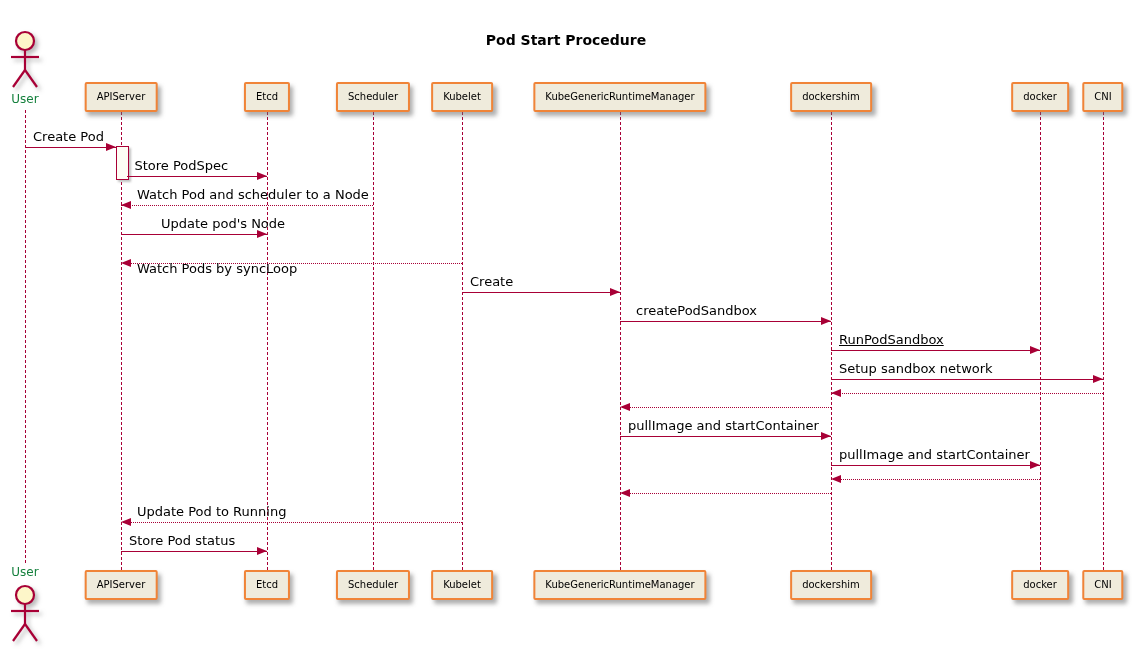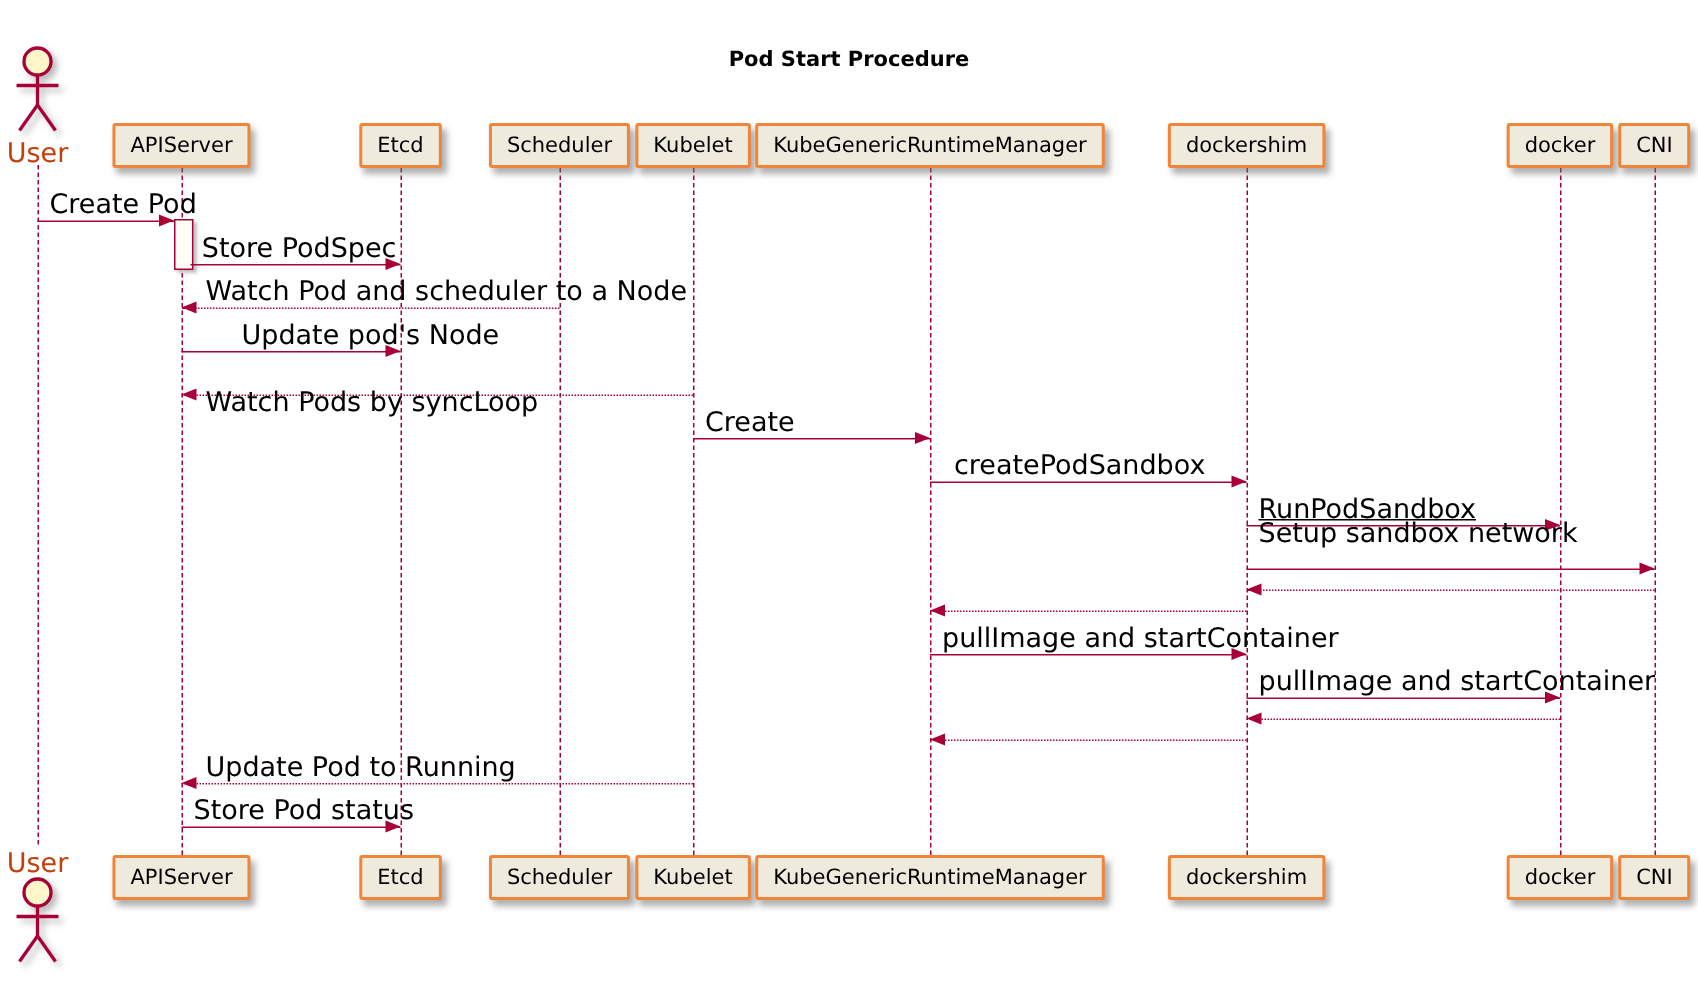--- a/index.html
+++ b/index.html
@@ -19,21 +19,21 @@
     border-left:1px dashed #A80036;
   }
   .pbox{
     position:absolute;
     transform:translateX(-50%);
     background:#EFEBDC;
     border:2px solid #F08438;
     border-radius:2px;
     box-shadow:3px 4px 4px rgba(110,110,110,0.55);
     padding:5px 10px;
-    font-size:14px;color:#000;
+    font-size:10px;color:#000;
     white-space:nowrap;
     line-height:16px;
   }
   .activation{
     position:absolute;
     background:#FDFDF4;
     border:1px solid #A80036;
     box-shadow:2px 2px 2px rgba(120,120,120,0.45);
   }
   .arrow-line{
@@ -43,27 +43,27 @@
   .arrow-line.dashed{border-top:1.5px dotted #A80036;}
   .arrow-head{
     position:absolute;width:0;height:0;
     border-top:4.5px solid transparent;
     border-bottom:4.5px solid transparent;
   }
   .arrow-head.right{border-left:10px solid #A80036;}
   .arrow-head.left{border-right:10px solid #A80036;}
   .msg-label{
     position:absolute;
-    font-size:18px;color:#000;
+    font-size:13px;color:#000;
     white-space:nowrap;line-height:16px;
   }
   .actor-label{
     position:absolute;
     transform:translateX(-50%);
-    font-size:18px;color:#c2410c;white-space:nowrap;
+    font-size:12px;color:#15803d;white-space:nowrap;
   }
   .actor-svg{
     position:absolute;
     filter:drop-shadow(3px 3px 2px rgba(120,120,120,0.5));
   }
 </style>
 </head>
 <body>
 
 <div id="canvas">
@@ -97,21 +97,21 @@
     <div class="arrow-head right" style="top: 288px; left: 610px;"></div>
     <div class="msg-label" style="left: 470px; top: 274px;">Create</div>
     <div class="arrow-line solid" style="left: 620px; top: 321px; width: 211px;"></div>
     <div class="arrow-head right" style="top: 317px; left: 821px;"></div>
     <div class="msg-label" style="left: 636px; top: 303px;">createPodSandbox</div>
     <div class="arrow-line solid" style="left: 831px; top: 350px; width: 209px;"></div>
     <div class="arrow-head right" style="top: 346px; left: 1030px;"></div>
     <div class="msg-label" style="left: 839px; top: 332px; text-decoration: underline;">RunPodSandbox</div>
     <div class="arrow-line solid" style="left: 831px; top: 379px; width: 272px;"></div>
     <div class="arrow-head right" style="top: 375px; left: 1093px;"></div>
-    <div class="msg-label" style="left: 839px; top: 348px;">Setup sandbox network</div>
+    <div class="msg-label" style="left: 839px; top: 361px;">Setup sandbox network</div>
     <div class="arrow-line dashed" style="left: 831px; top: 393px; width: 272px;"></div>
     <div class="arrow-head left" style="top: 389px; left: 831px;"></div>
     <div class="arrow-line dashed" style="left: 620px; top: 407px; width: 211px;"></div>
     <div class="arrow-head left" style="top: 403px; left: 620px;"></div>
     <div class="arrow-line solid" style="left: 620px; top: 436px; width: 211px;"></div>
     <div class="arrow-head right" style="top: 432px; left: 821px;"></div>
     <div class="msg-label" style="left: 628px; top: 418px;">pullImage and startContainer</div>
     <div class="arrow-line solid" style="left: 831px; top: 465px; width: 209px;"></div>
     <div class="arrow-head right" style="top: 461px; left: 1030px;"></div>
     <div class="msg-label" style="left: 839px; top: 447px;">pullImage and startContainer</div>

